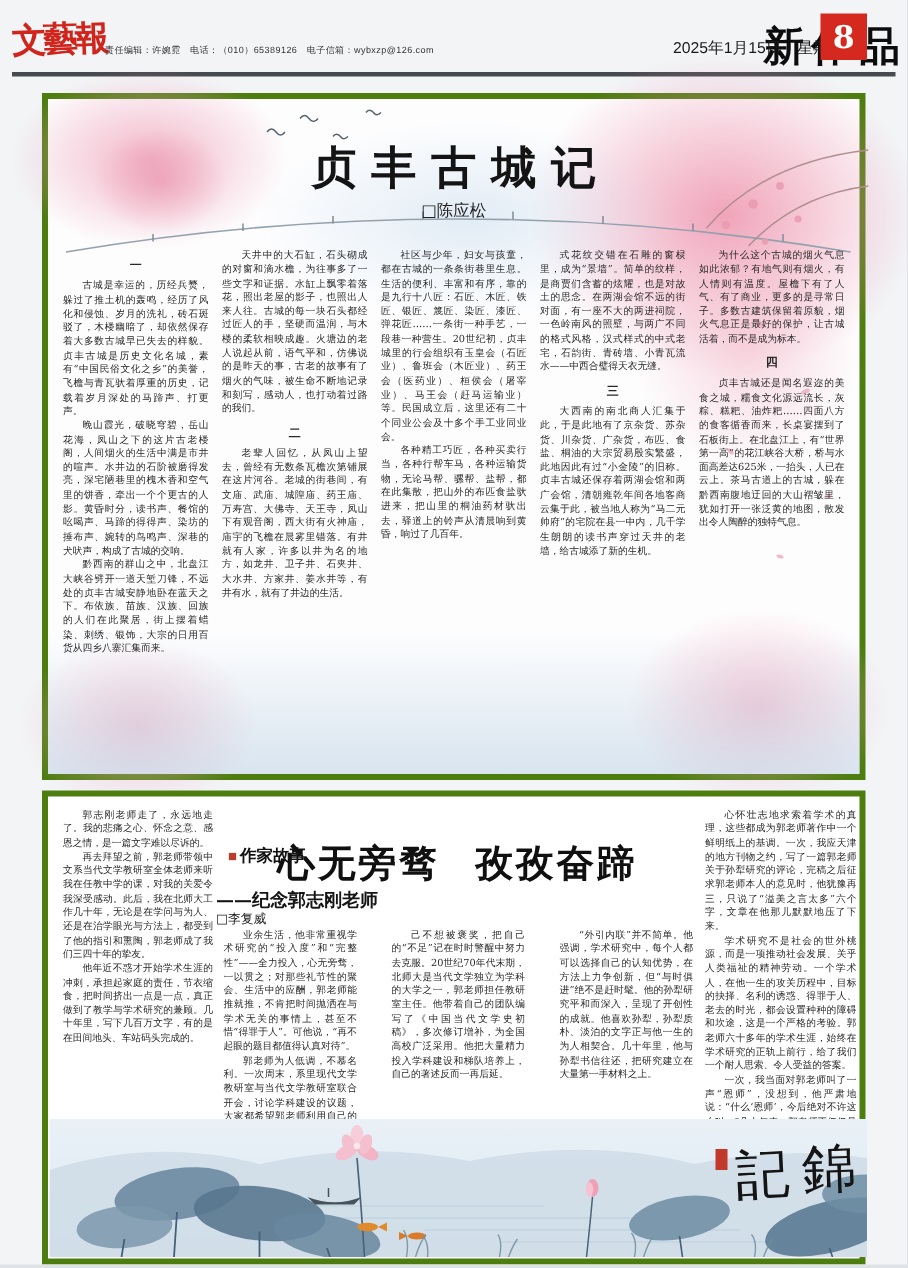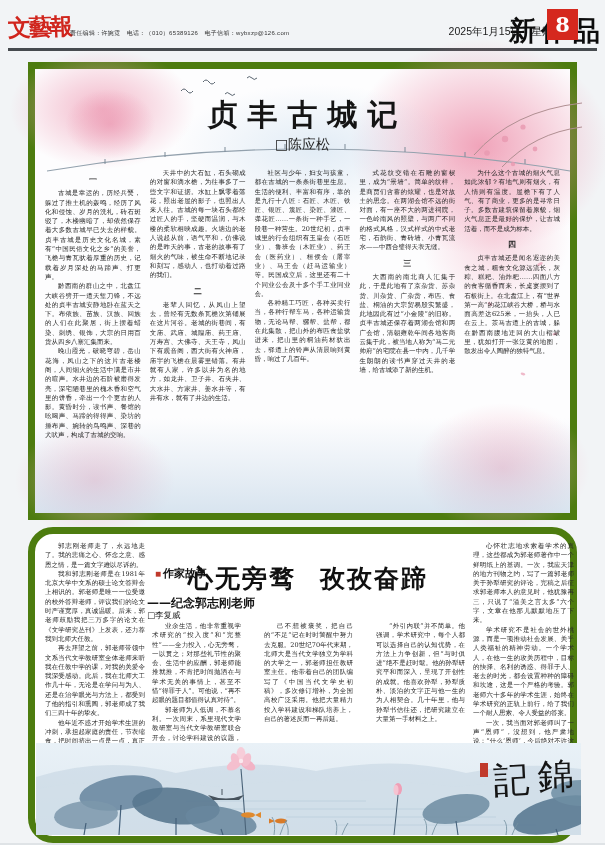--- a/index.html
+++ b/index.html
@@ -30,42 +30,42 @@
     font-family:"Liberation Sans", sans-serif;
   }
   .page-num {
     position:absolute; right:27px; top:9px; width:31px; height:31px;
     background:#d5281e; color:#fff; font-weight:bold; font-size:21px;
     text-align:center; line-height:31px; font-family:"DejaVu Serif", serif;
   }
   .header-rule { position:absolute; left:8px; right:8px; top:48px; height:2.5px; background:#474b4f; }
 
   
-  .box { position:absolute; left:28px; width:549px; background:#fdfdfe; border:7px solid #4d7c0f; }
+  .box { position:absolute; left:28px; width:549px; background:#fdfdfe; border:4px solid #4d7c0f; }
   .box1 { top:62px; height:458px; }
-  .box2 { top:527px; height:316px; background:#ffffff;border-radius:25px; }
+  .box2 { top:527px; height:316px; background:#ffffff; }
 
   
   .wash { position:absolute; pointer-events:none; }
   .p-tl { left:-25px; top:-20px; width:185px; height:120px; background:radial-gradient(closest-side, rgba(240,166,188,.8), rgba(240,166,188,0)); }
   .p-tl2{ left:30px; top:20px; width:90px; height:70px; background:radial-gradient(closest-side, rgba(231,132,162,.5), rgba(231,132,162,0)); }
   .p-tr { right:-40px; top:-30px; width:260px; height:215px; background:radial-gradient(closest-side, rgba(238,148,174,.85), rgba(238,148,174,0)); }
   .p-tr2{ right:0px; top:80px; width:150px; height:170px; background:radial-gradient(closest-side, rgba(243,183,200,.55), rgba(243,183,200,0)); }
   .p-bl { left:-20px; bottom:-25px; width:160px; height:115px; background:radial-gradient(closest-side, rgba(242,178,197,.65), rgba(242,178,197,0)); }
   .p-br { right:-20px; bottom:-20px; width:175px; height:130px; background:radial-gradient(closest-side, rgba(242,178,197,.7), rgba(242,178,197,0)); }
   .b-mid{ left:140px; top:15px; width:280px; height:130px; background:radial-gradient(closest-side, rgba(203,222,238,.55), rgba(203,222,238,0)); }
   .b-bot{ left:0; right:0; bottom:0; height:95px; background:linear-gradient(to top, rgba(186,208,227,.55), rgba(186,208,227,0)); }
   .deco-svg { position:absolute; left:0; top:0; width:547px; height:456px; z-index:1; }
 
   
   .a1-title {
     position:absolute; left:0; right:0; top:26px; z-index:4; text-align:center;
     font-size:30px; font-weight:bold; color:#141414; letter-spacing:10px; text-indent:10px;
   }
-  .a1-byline { position:absolute; left:0; right:0; top:67px; z-index:4; text-align:center; font-size:14px; color:#222; }
+  .a1-byline { position:absolute; left:0; right:0; top:67px; z-index:4; text-align:center; font-size:11px; color:#222; }
 
   
   .a1-cols { position:absolute; left:10px; right:10px; top:100px; height:350px; display:flex; gap:9px; z-index:5; }
   .col { flex:1 1 0; overflow:hidden; font-size:6.5px; line-height:9.3px; text-align:justify; color:#282828; }
   .para { text-indent:2em; }
   .marker { text-align:center; font-weight:bold; font-size:8px; line-height:9.3px; margin:6px 0 5px; }
 
   
   .a2-colL { position:absolute; left:10px;  top:8px; width:100px; height:212px; }
   .a2-colR { position:absolute; left:438px; top:8px; width:101px; height:212px; }
@@ -146,22 +146,22 @@
       </g>
     </svg>
 
     <div class="a1-title">贞丰古城记</div>
     <div class="a1-byline">□陈应松</div>
 
     <div class="a1-cols">
       <div class="col">
           <div class="marker">一</div>
           <div class="para">古城是幸运的，历经兵燹，躲过了推土机的轰鸣，经历了风化和侵蚀、岁月的洗礼，砖石斑驳了，木楼幽暗了，却依然保存着大多数古城早已失去的样貌。贞丰古城是历史文化名城，素有“中国民俗文化之乡”的美誉，飞檐与青瓦驮着厚重的历史，记载着岁月深处的马蹄声、打更声。</div>
+          <div class="para">晚山霞光，破晓穹碧，岳山花海，凤山之下的这片古老楼阁，人间烟火的生活中满是市井的喧声。水井边的石阶被磨得发亮，深宅陋巷里的槐木香和空气里的饼香，牵出一个个更古的人影。黄昏时分，读书声、餐馆的吆喝声、马蹄的得得声、染坊的捶布声、婉转的鸟鸣声、深巷的犬吠声，构成了古城的交响。</div>
           <div class="para">黔西南的群山之中，北盘江大峡谷劈开一道天堑刀锋，不远处的贞丰古城安静地卧在蓝天之下。布依族、苗族、汉族、回族的人们在此聚居，街上摆着蜡染、刺绣、银饰，大宗的日用百货从四乡八寨汇集而来。</div>
-          <div class="para">晚山霞光，破晓穹碧，岳山花海，凤山之下的这片古老楼阁，人间烟火的生活中满是市井的喧声。水井边的石阶被磨得发亮，深宅陋巷里的槐木香和空气里的饼香，牵出一个个更古的人影。黄昏时分，读书声、餐馆的吆喝声、马蹄的得得声、染坊的捶布声、婉转的鸟鸣声、深巷的犬吠声，构成了古城的交响。</div>
         </div>
       <div class="col">
           <div class="para">天井中的大石缸，石头砌成的对窗和滴水檐，为往事多了一些文字和证据。水缸上飘零着落花，照出老屋的影子，也照出人来人往。古城的每一块石头都经过匠人的手，坚硬而温润，与木楼的柔软相映成趣。火塘边的老人说起从前，语气平和，仿佛说的是昨天的事，古老的故事有了烟火的气味，被生命不断地记录和刻写，感动人，也打动着过路的我们。</div>
           <div class="marker">二</div>
           <div class="para">老辈人回忆，从凤山上望去，曾经有无数条瓦檐次第铺展在这片河谷。老城的街巷间，有文庙、武庙、城隍庙、药王庙、万寿宫、大佛寺、天王寺，凤山下有观音阁，西大街有火神庙，庙宇的飞檐在晨雾里错落。有井就有人家，许多以井为名的地方，如龙井、卫子井、石夹井、大水井、方家井、姜水井等，有井有水，就有了井边的生活。</div>
         </div>
       <div class="col">
           <div class="para">社区与少年，妇女与孩童，都在古城的一条条街巷里生息。生活的便利、丰富和有序，靠的是九行十八匠：石匠、木匠、铁匠、银匠、篾匠、染匠、漆匠、弹花匠……一条街一种手艺，一段巷一种营生。20世纪初，贞丰城里的行会组织有玉皇会（石匠业）、鲁班会（木匠业）、药王会（医药业）、桓侯会（屠宰业）、马王会（赶马运输业）等。民国成立后，这里还有二十个同业公会及十多个手工业同业会。</div>
           <div class="para">各种精工巧匠，各种买卖行当，各种行帮车马，各种运输货物，无论马帮、骡帮、盐帮，都在此集散，把山外的布匹食盐驮进来，把山里的桐油药材驮出去，驿道上的铃声从清晨响到黄昏，响过了几百年。</div>
         </div>
@@ -174,21 +174,20 @@
           <div class="para">为什么这个古城的烟火气息如此浓郁？有地气则有烟火，有人情则有温度。屋檐下有了人气、有了商业，更多的是寻常日子。多数古建筑保留着原貌，烟火气息正是最好的保护，让古城活着，而不是成为标本。</div>
           <div class="marker">四</div>
           <div class="para">贞丰古城还是闻名遐迩的美食之城，糯食文化源远流长，灰粽、糕粑、油炸粑……四面八方的食客循香而来，长桌宴摆到了石板街上。在北盘江上，有“世界第一高”的花江峡谷大桥，桥与水面高差达625米，一抬头，人已在云上。茶马古道上的古城，躲在黔西南腹地迂回的大山褶皱里，犹如打开一张泛黄的地图，散发出令人陶醉的独特气息。</div>
         </div>
     </div>
   </div>
 
   <div class="box box2">
     <div class="col a2-colL">
         <div class="para">郭志刚老师走了，永远地走了。我的悲痛之心、怀念之意、感恩之情，是一篇文字难以尽诉的。</div>
-        <div class="para">我和郭志刚老师是在1981年北京大学中文系的硕士论文答辩会上相识的。郭老师是唯一一位受邀的校外答辩老师，评议我们的论文时严谨宽厚，真诚温暖。后来，郭老师鼓励我把三万多字的论文在《文学研究丛刊》上发表，还力荐我到北师大任教。</div>
         <div class="para">再去拜望之前，郭老师带领中文系当代文学教研室全体老师来听我在任教中学的课，对我的关爱令我深受感动。此后，我在北师大工作几十年，无论是在学问与为人、还是在治学眼光与方法上，都受到了他的指引和熏陶，郭老师成了我们三四十年的挚友。</div>
         <div class="para">他年近不惑才开始学术生涯的冲刺，承担起家庭的责任，节衣缩食，把时间挤出一点是一点，真正做到了教学与学术研究的兼顾。几十年里，写下几百万文字，有的是在田间地头、车站码头完成的。</div>
       </div>
 
     <div class="a2-head">
       <div class="story-label">
         <span class="sq">■</span><span>作家故事</span>
       </div>
       <div class="a2-title">
         <span>心无旁骛</span><span class="gap"></span><span>孜孜奋蹄</span>

